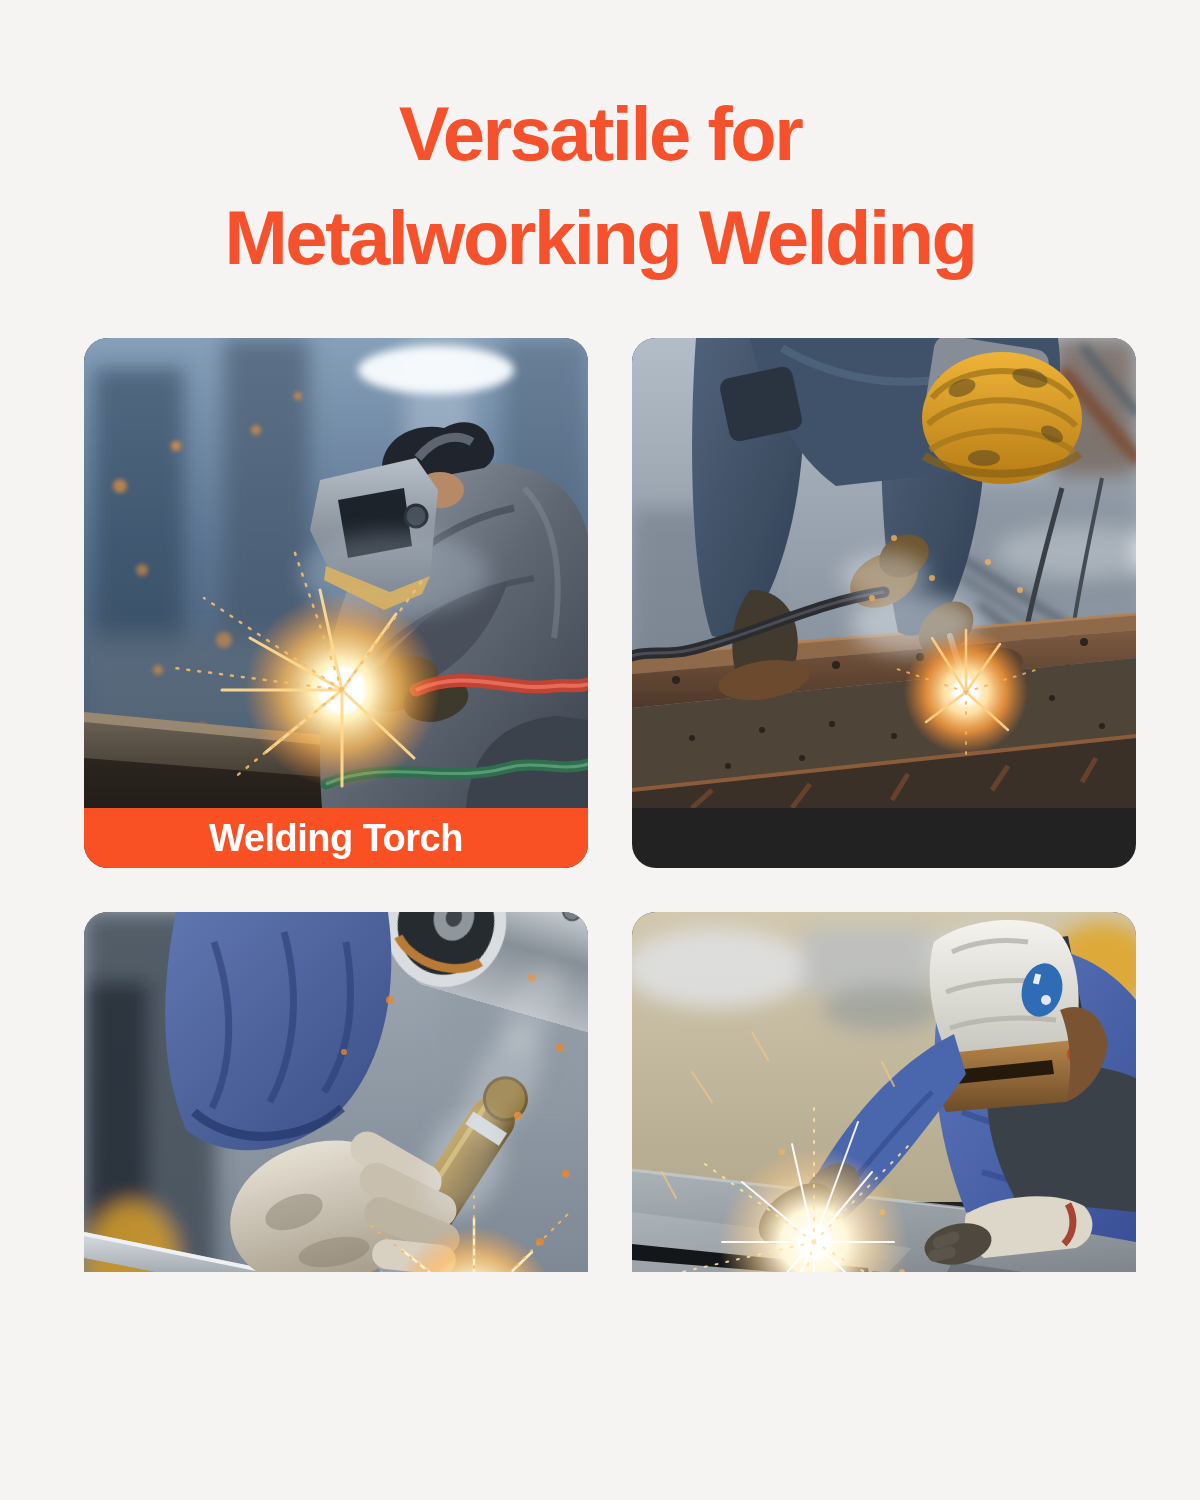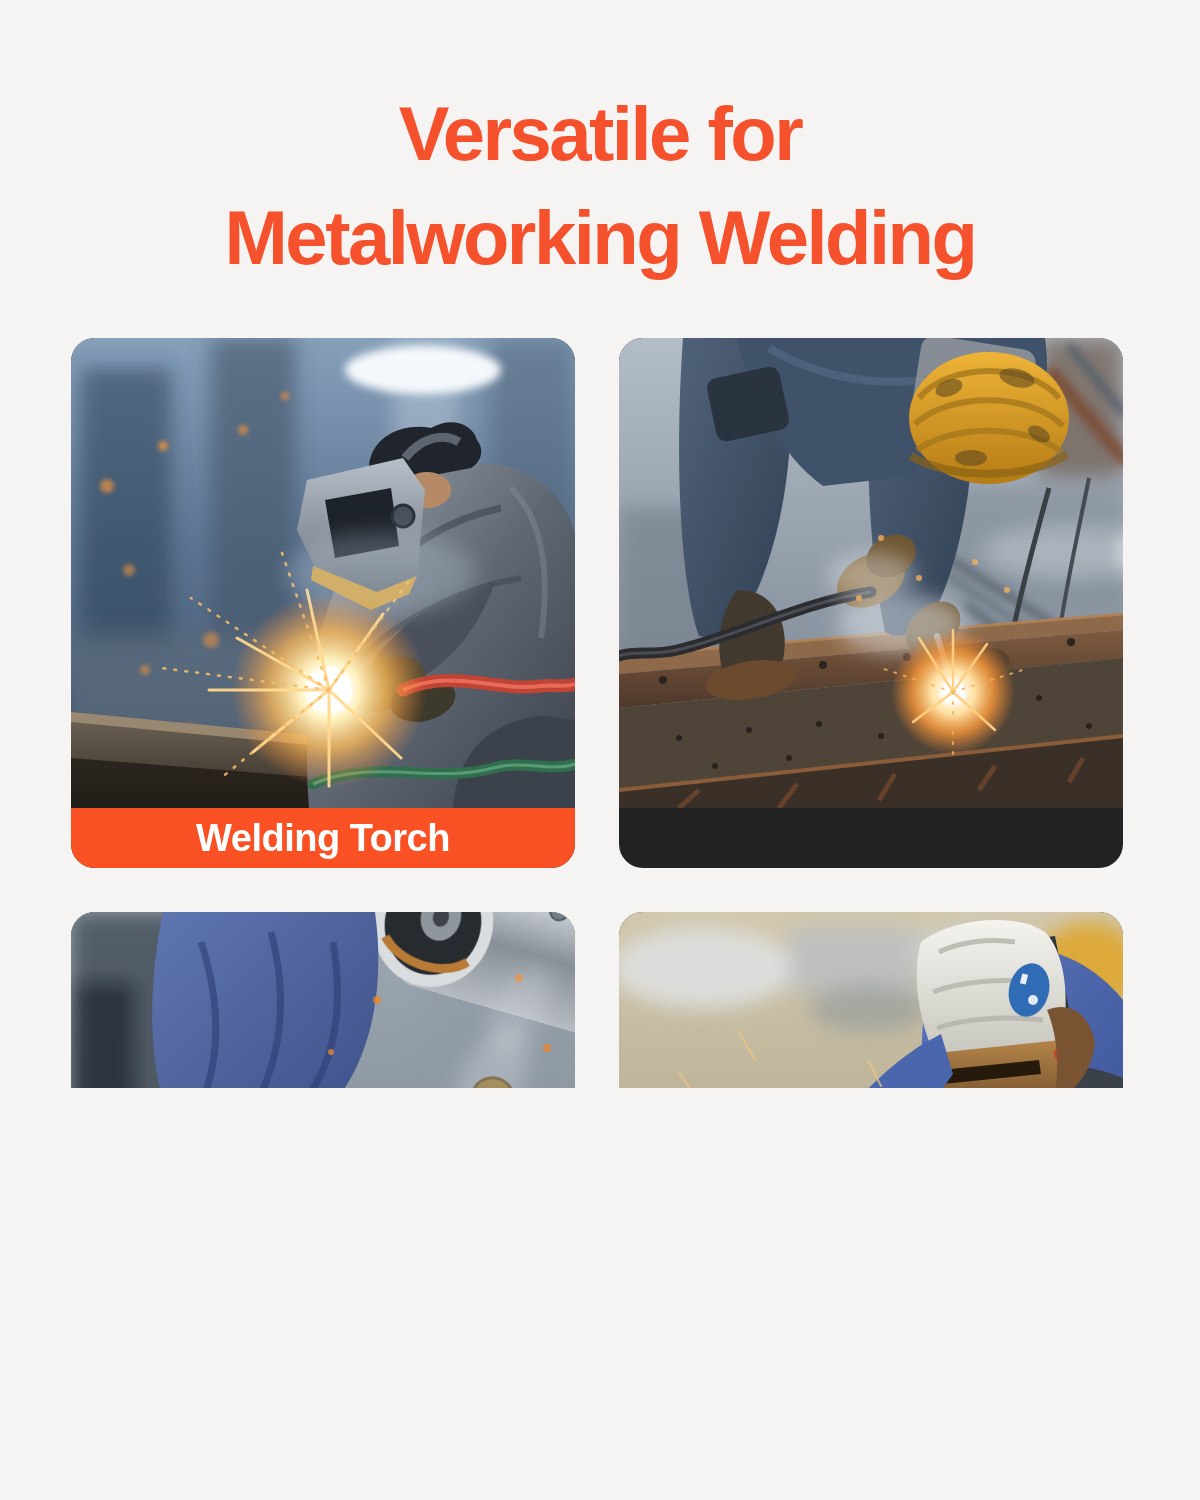--- a/index.html
+++ b/index.html
@@ -1,20 +1,20 @@
 <!DOCTYPE html>
 <html><head>
 <meta charset="utf-8">
 <style>
   html,body{margin:0;padding:0;background:#F5F4F2;}
-  .canvas{position:relative;width:1200px;height:1088px;background:#F5F4F2;overflow:hidden;
+  .canvas{position:relative;width:1200px;height:1272px;background:#F5F4F2;overflow:hidden;
           font-family:"Liberation Sans",sans-serif;}
   .title{position:absolute;top:0;left:0;width:1200px;padding-top:82px;text-align:center;
          color:#F4512C;font-weight:700;font-size:76px;line-height:104px;letter-spacing:-2.5px;}
-  .grid{position:absolute;left:71px;top:338px;width:1040px;
+  .grid{position:absolute;left:84px;top:338px;width:1040px;
         display:grid;grid-template-columns:504px 504px;column-gap:32px;row-gap:38px;gap:44px;}
   .card{width:504px;height:530px;border-radius:24px;overflow:hidden;display:flex;flex-direction:column;
         background:#222;}
   .photo{display:block;width:504px;height:470px;}
   .bar{height:60px;background:#F95123;color:#ffffff;display:flex;align-items:center;justify-content:center;
        font-size:38px;font-weight:700;letter-spacing:-0.5px;}
 </style>
 </head>
 <body>
 

